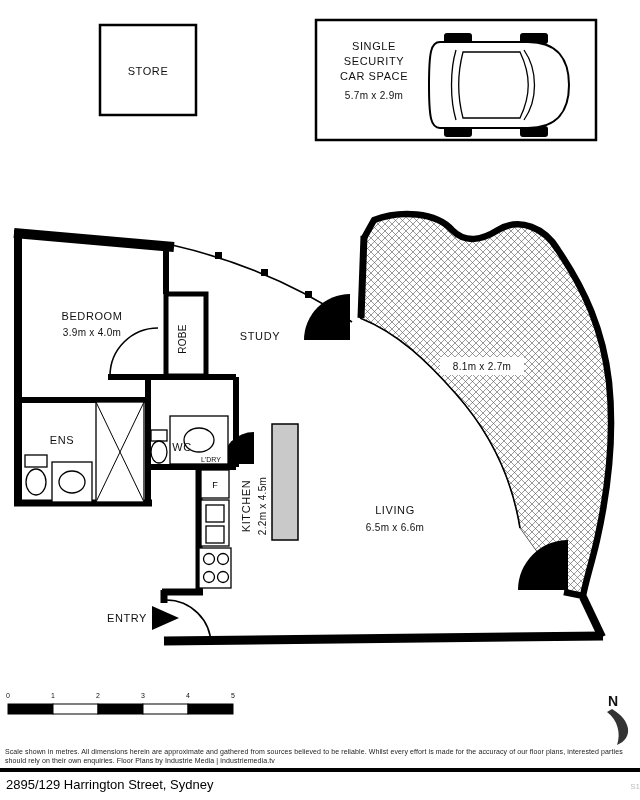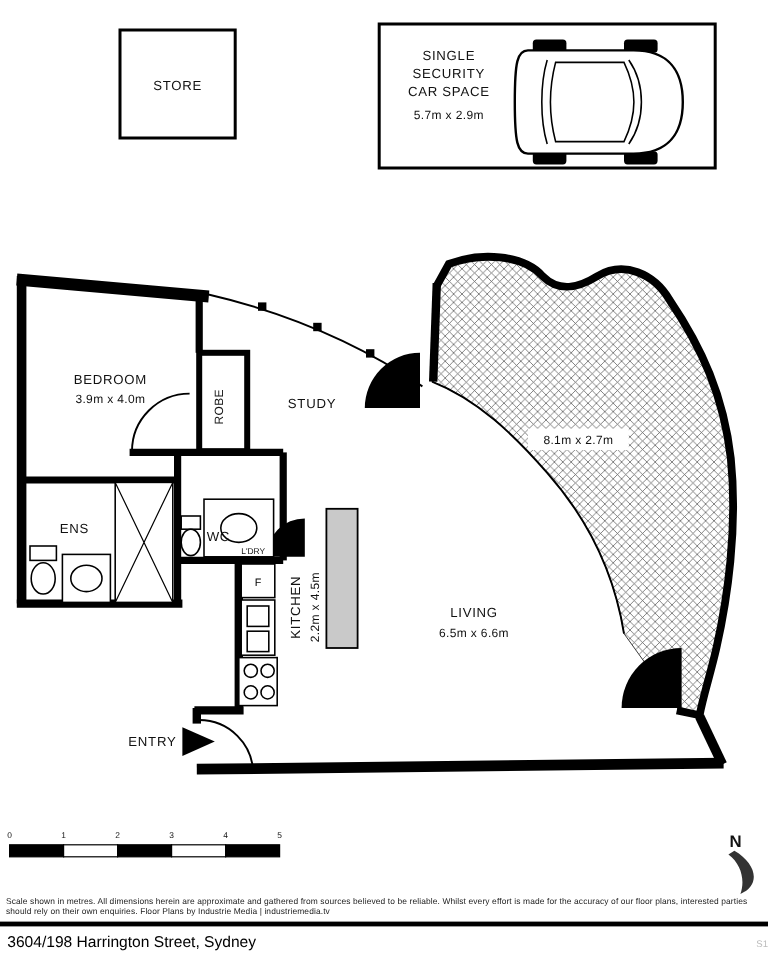--- a/index.html
+++ b/index.html
@@ -164,14 +164,14 @@
   </g>
 
   <g>
     <text x="613" y="706" text-anchor="middle" style="font-size:14px;font-weight:bold;fill:#111">N</text>
     <path d="M 612,709 C 631,720 634,738 617,745 C 621,734 618,720 607,712 Z" fill="#333"></path>
   </g>
 </svg>
 
 <div id="disclaimer">Scale shown in metres. All dimensions herein are approximate and gathered from sources believed to be reliable. Whilst every effort is made for the accuracy of our floor plans, interested parties should rely on their own enquiries. Floor Plans by Industrie Media | industriemedia.tv</div>
 <div id="bottom-bar"></div>
-<div id="address">3604/198 Harrington Street, Sydney</div>
+<div id="address">2895/129 Harrington Street, Sydney</div>
 <div id="sheet-code">S1</div>
 
 </body></html>

